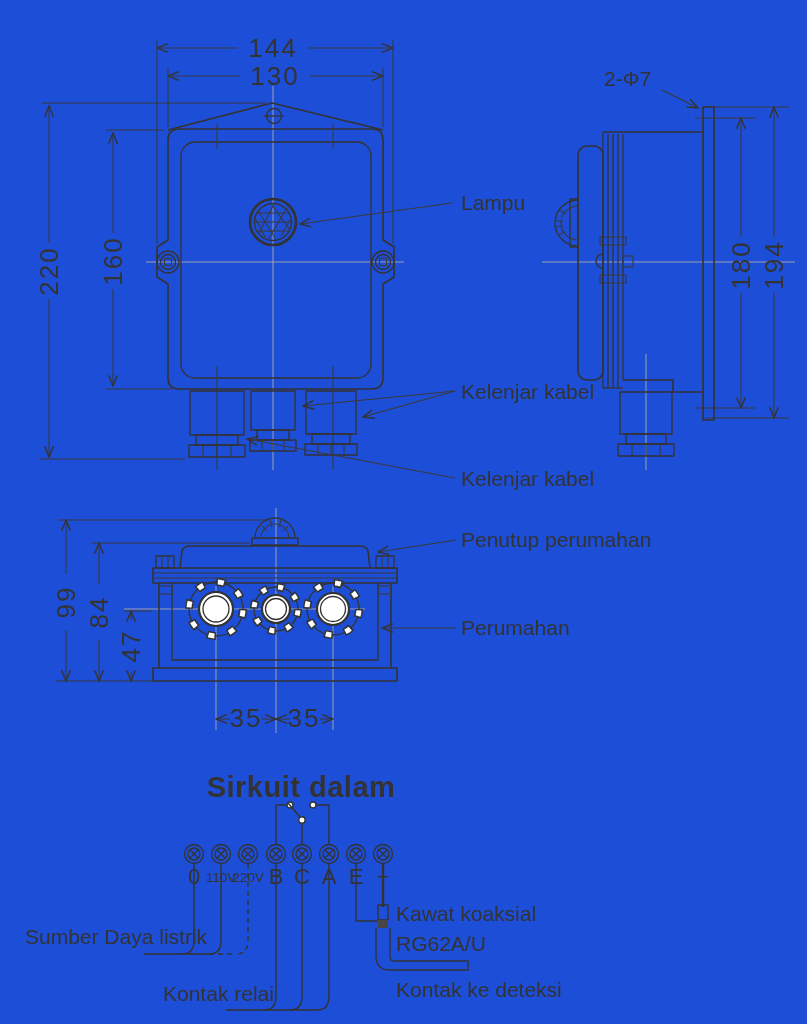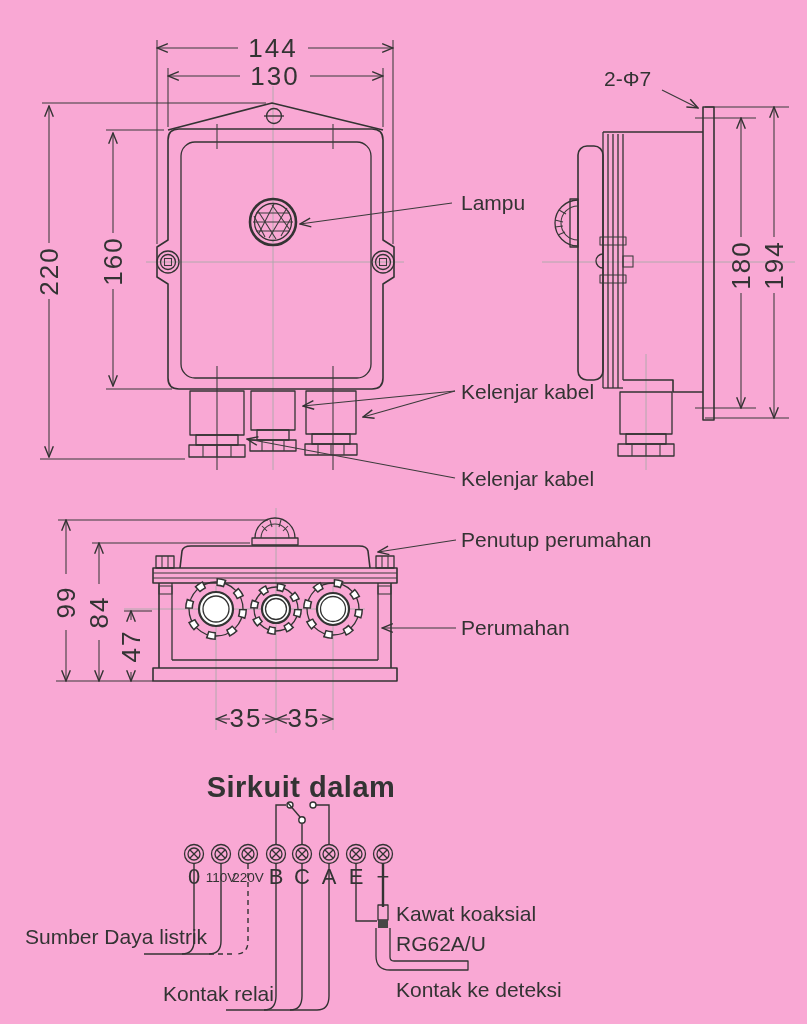--- a/index.html
+++ b/index.html
@@ -1,16 +1,16 @@
 <!DOCTYPE html>
 <html><head>
 <meta charset="utf-8">
 <style>
   html,body{margin:0;padding:0;background:#fff;}
-  #page{width:807px;height:1024px;background:#f9a8d4;position:relative;overflow:hidden;}
+  #page{width:807px;height:1024px;background:#1d4ed8;position:relative;overflow:hidden;}
   svg{display:block;}
   text{fill:#333;font-family:"Liberation Sans","DejaVu Sans",sans-serif;}
   .dim{font-size:26px;letter-spacing:2px;}
   .lbl{font-size:21px;}
   .term{font-size:22px;}
   .terms{font-size:13.5px;}
   .ttl{font-size:29px;font-weight:bold;letter-spacing:0.5px;}
   .ln{stroke:#333;stroke-width:1.6;fill:none;stroke-linejoin:round;}
   .md{stroke:#333;stroke-width:1.3;fill:none;stroke-linejoin:round;}
   .thin{stroke:#3a3a3a;stroke-width:1.05;fill:none;}

